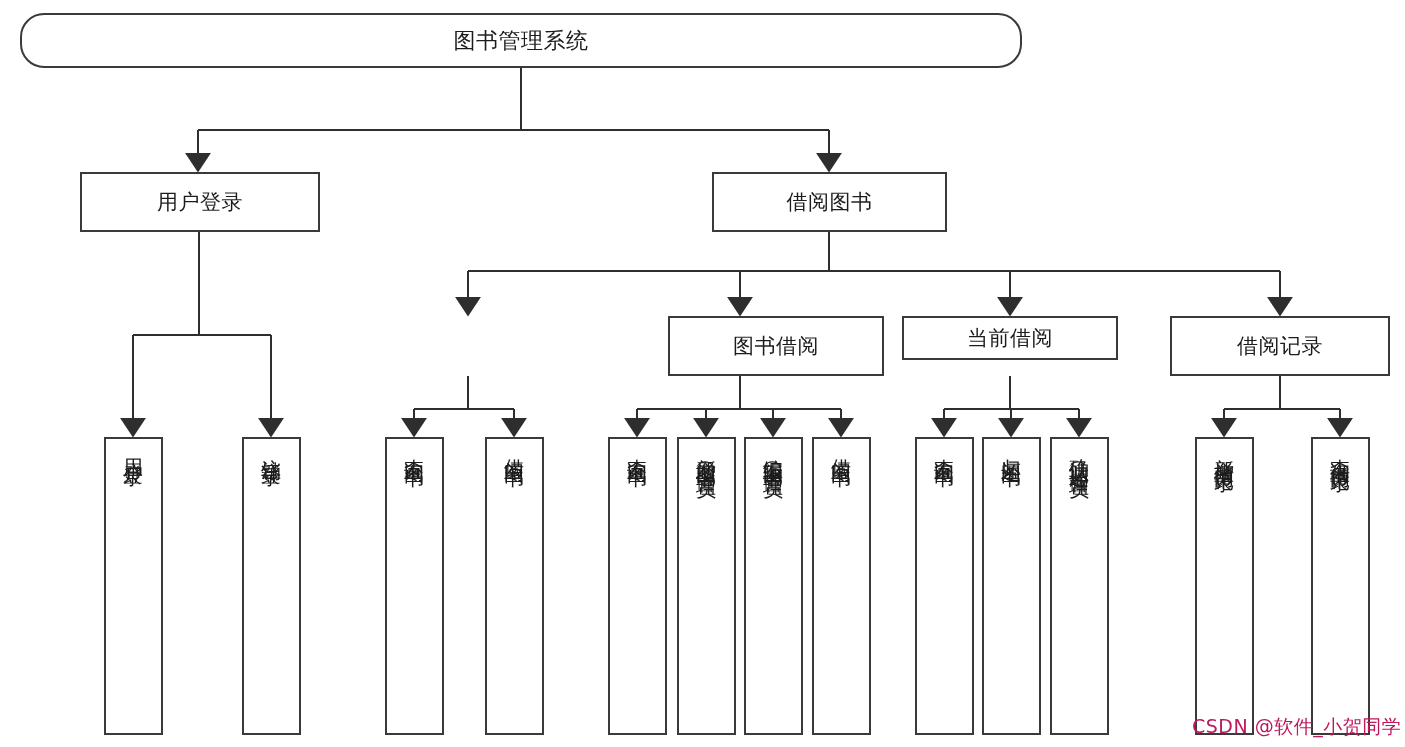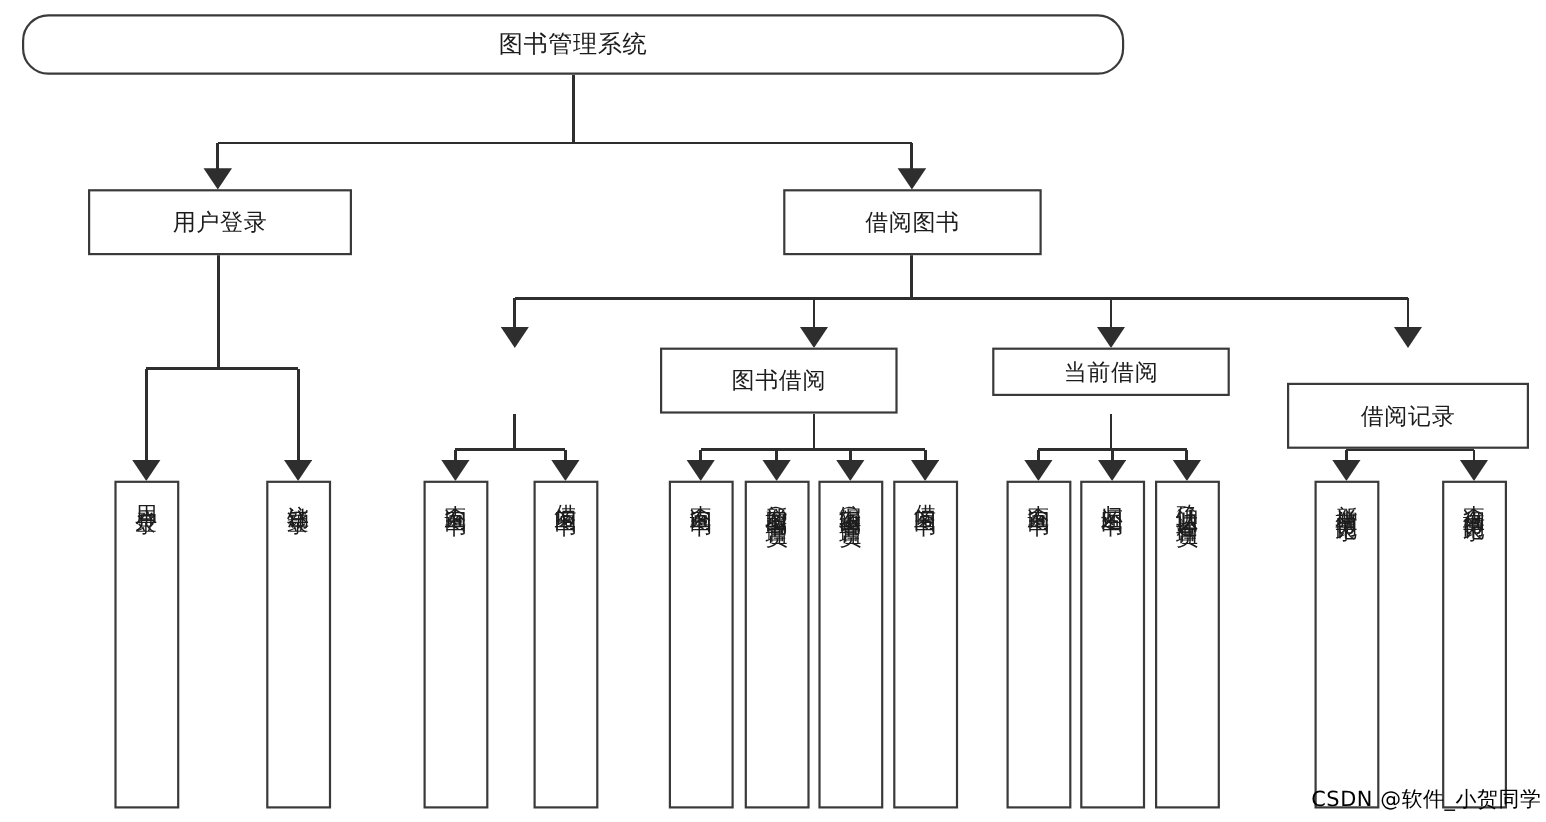--- a/index.html
+++ b/index.html
@@ -56,21 +56,21 @@
     writing-mode: vertical-rl;
     text-orientation: upright;
     white-space: nowrap;
     line-height: 1.0;
     letter-spacing: 3px;
     display: block;
   }
   .watermark {
     position: absolute;
     font-size: 19px;
-    color: #000000;
+    color: #be185d;
     white-space: nowrap;
     letter-spacing: 0.5px;
     font-family: "DejaVu Sans", "Liberation Sans", sans-serif;
   }
 </style>
 </head>
 <body>
 
 <div id="canvas">
 
@@ -128,27 +128,27 @@
     <span>图书管理系统</span>
   </div>
 
   <div class="node h" style="left:80px; top:172px; width:240px; height:60px;">
     <span>用户登录</span>
   </div>
   <div class="node h" style="left:712px; top:172px; width:235px; height:60px;">
     <span>借阅图书</span>
   </div>
 
-  <div class="node h" style="left:600px; top:316px; width:216px; height:60px;">
+  <div class="node h" style="left:668px; top:316px; width:216px; height:60px;">
     <span>图书借阅</span>
   </div>
   <div class="node h" style="left:902px; top:316px; width:216px; height:44px;">
     <span>当前借阅</span>
   </div>
-  <div class="node h" style="left:1170px; top:316px; width:220px; height:60px;margin-top:32px;">
+  <div class="node h" style="left:1170px; top:316px; width:220px; height:60px;">
     <span>借阅记录</span>
   </div>
 
   <div class="node v" style="left:104px; top:437px; width:59px; height:298px;">
     <span class="vtext">用户登录</span>
   </div>
   <div class="node v" style="left:242px; top:437px; width:59px; height:298px;">
     <span class="vtext">注销登录</span>
   </div>
 

